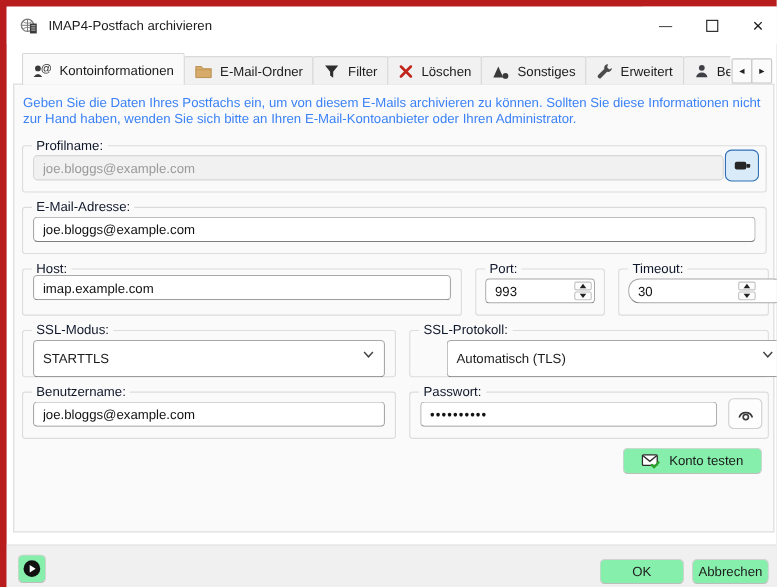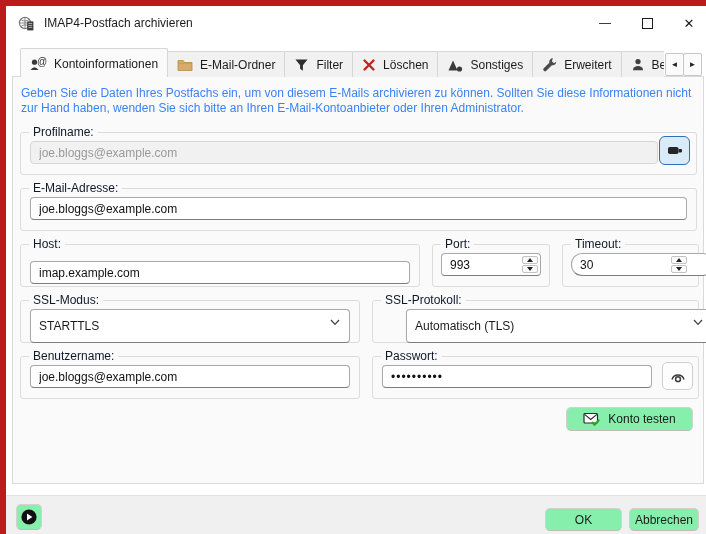--- a/index.html
+++ b/index.html
@@ -162,21 +162,21 @@
       </button>
     </div>
 
     <div class="group" style="left:7px;top:111px;width:675px;height:41px;">
       <span class="group-legend">E-Mail-Adresse:</span>
       <input class="txt" style="left: 9px; top: 8px; width: 657px;" value="joe.bloggs@example.com">
     </div>
 
     <div class="group" style="left:7px;top:167px;width:398px;height:41px;">
       <span class="group-legend">Host:</span>
-      <input class="txt" style="left: 9px; top: 16px; width: 380px;" value="imap.example.com">
+      <input class="txt" style="left: 9px; top: 5px; width: 380px;" value="imap.example.com">
     </div>
 
     <div class="group" style="left:419px;top:167px;width:116px;height:41px;">
       <span class="group-legend">Port:</span>
       <div style="position:absolute;left:8px;top:8px;width:100px;height:24px;">
         <input class="txt" style="left: 0px; top: 0px; width: 100px; padding-right: 24px;" value="993">
         <div class="spinner">
           <button class="spin-btn">
               <span class="tri-up"></span>
             </button>

